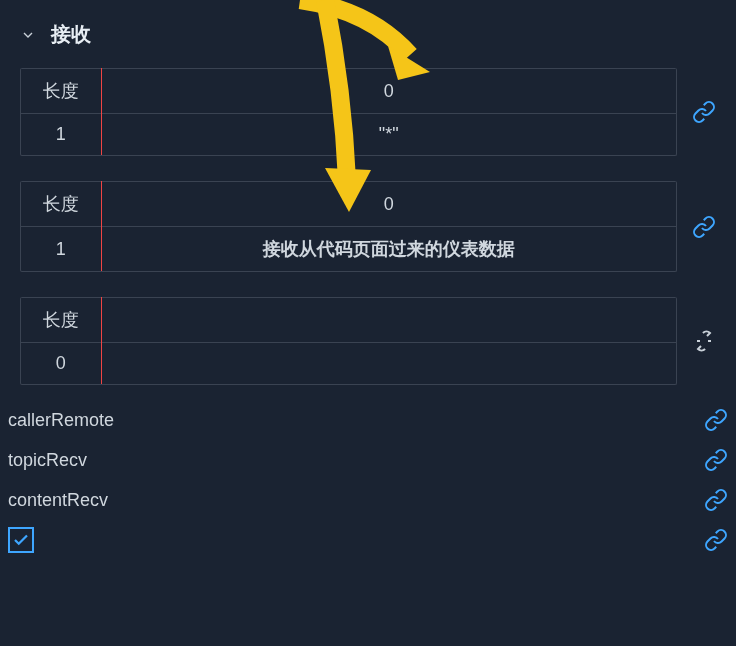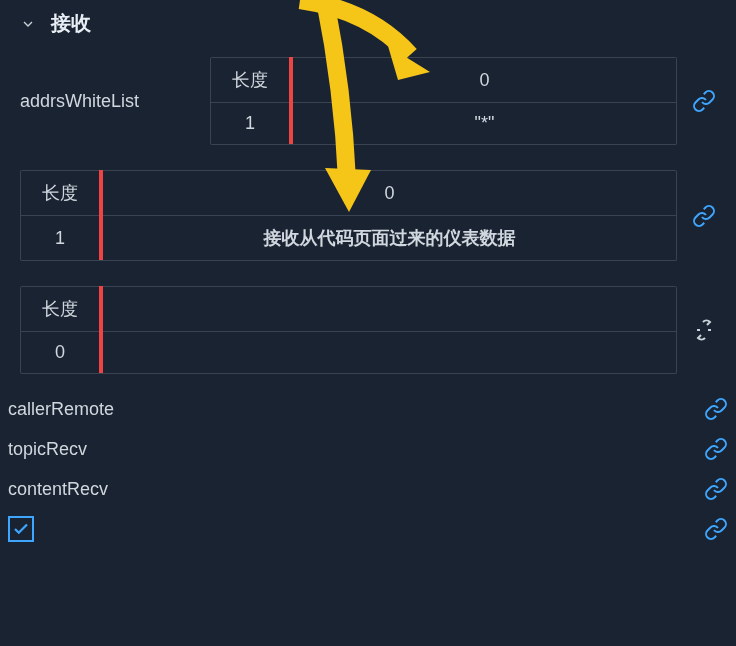--- a/index.html
+++ b/index.html
@@ -15,20 +15,21 @@
       width: 736px;
       height: 646px;
       overflow: hidden;
       position: relative;
     }
     .section-header {
       display: flex;
       align-items: center;
       padding: 10px 20px;
       gap: 15px;
+      margin-top: 11px;
     }
     .chevron-down {
       width: 16px;
       height: 16px;
       fill: none;
       stroke: #c9d1d9;
       stroke-width: 2;
     }
     .section-title {
       color: #e8eef4;
@@ -90,21 +91,21 @@
       vertical-align: middle;
     }
     .table-hcell {
       color: #d0d7de;
     }
     .table-dcell {
       color: #d0d7de;
     }
     .table-hcell:first-child, .table-dcell:first-child {
       width: 80px;
-      border-right: 4px solid #ef4444;
+      border-right: 1px solid #ef4444;
     }
     .checkbox-container {
       width: 26px;
       height: 26px;
       border: 2px solid #3ea6ff;
       display: inline-flex;
       align-items: center;
       justify-content: center;
       cursor: pointer;
     }
@@ -124,21 +125,20 @@
 <body>
 
 <div class="section-header">
   <svg class="chevron-down" viewBox="0 0 24 24">
     <polyline points="6 9 12 15 18 9"></polyline>
   </svg>
   <span class="section-title">接收</span>
 </div>
 
 <div class="property-row with-table">
-  <div class="property-label">addrsWhiteList</div>
   <div class="property-value">
     <div class="table-container">
       <div class="table-wrap">
         <div class="table-hrow">
           <div class="table-hcell">长度</div>
           <div class="table-hcell">0</div>
         </div>
         <div class="table-drow">
           <div class="table-dcell">1</div>
           <div class="table-dcell">"*"</div>

